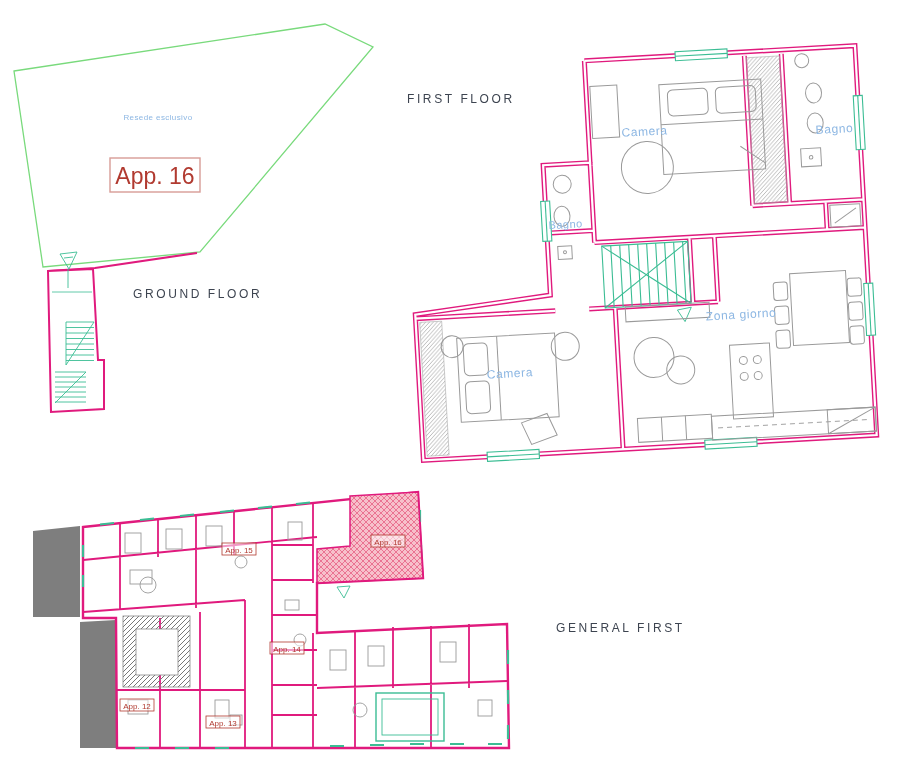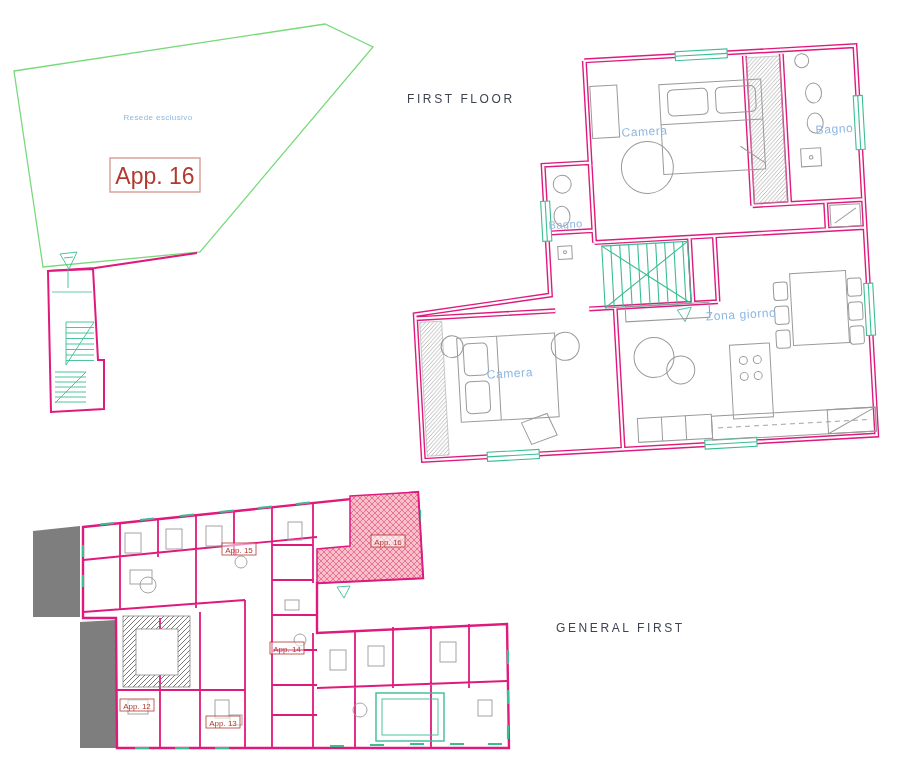--- a/index.html
+++ b/index.html
@@ -33,20 +33,21 @@
   .room-label-sm{fill:var(--label-blue);font-size:11px;letter-spacing:.5px;}
   .apt-label{fill:var(--label-red);font-size:8px;text-anchor:middle;}
   .apt-box{fill:rgba(255,255,255,.55);stroke:var(--label-red);stroke-width:.8;}
 </style>
 </head>
 <body>
 
 <div class="canvas">
 
   <div class="plan-title" style="left:407px;top:92px;">FIRST FLOOR</div>
+  <div class="plan-title" style="left:133px;top:287px;">GROUND FLOOR</div>
   <div class="plan-title" style="left:556px;top:621px;">GENERAL FIRST</div>
 
   <svg width="900" height="784" viewBox="0 0 900 784">
     <defs>
       <pattern id="hatchG" width="4" height="4" patternUnits="userSpaceOnUse">
         <path d="M0,4 L4,0" style="stroke:var(--furniture-gray)" stroke-width="0.7"></path>
       </pattern>
       <pattern id="hatchG2" width="5" height="5" patternUnits="userSpaceOnUse">
         <path d="M0,5 L5,0" stroke="#777" stroke-width="1"></path>
       </pattern>

